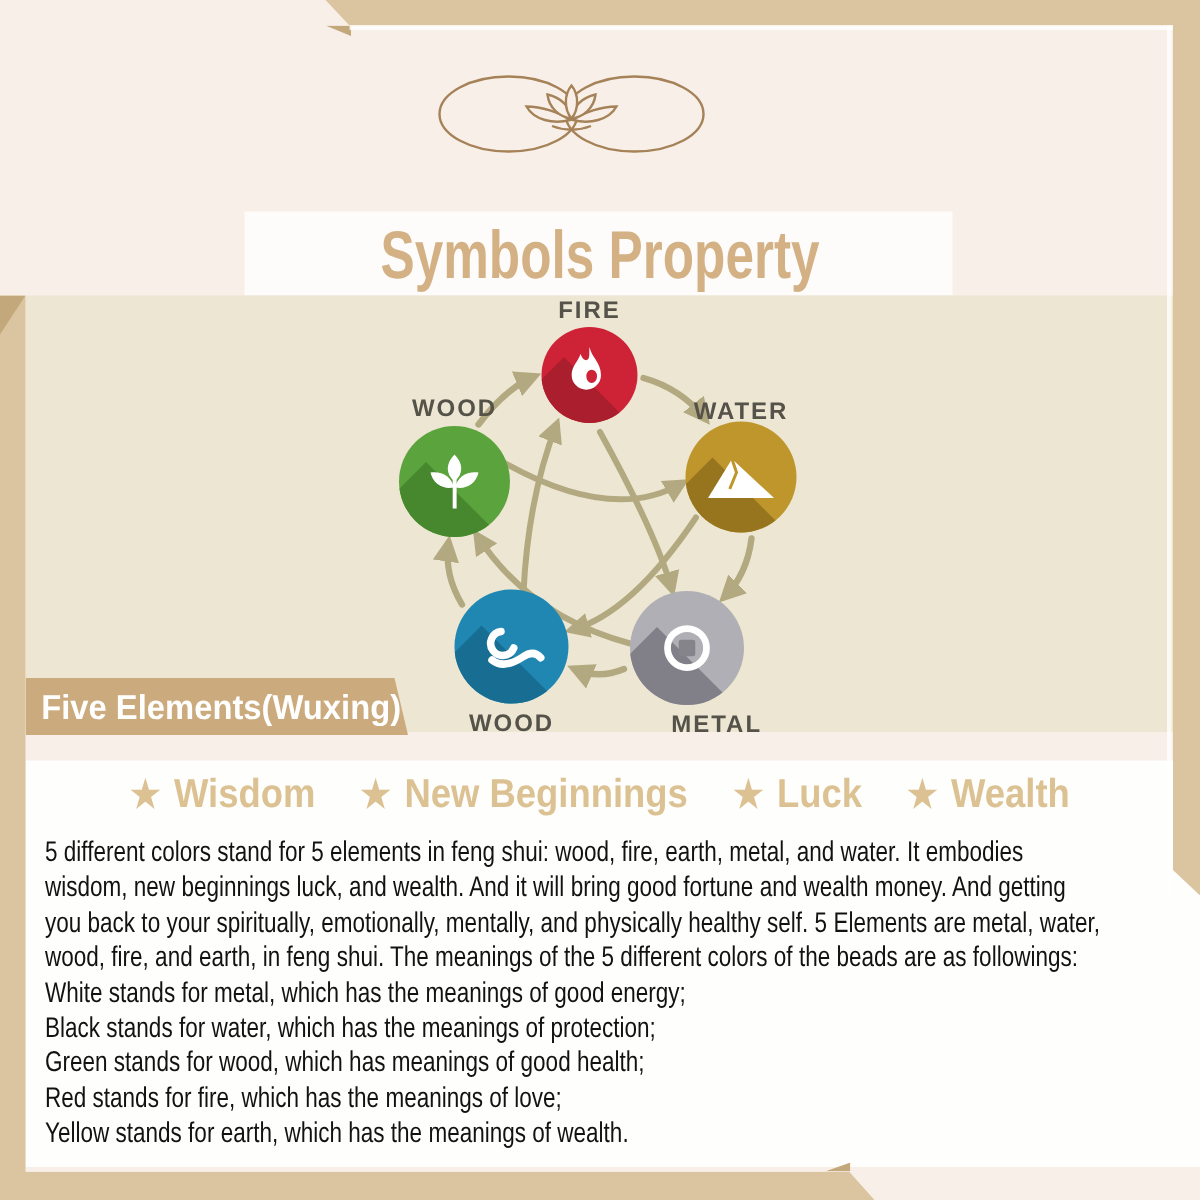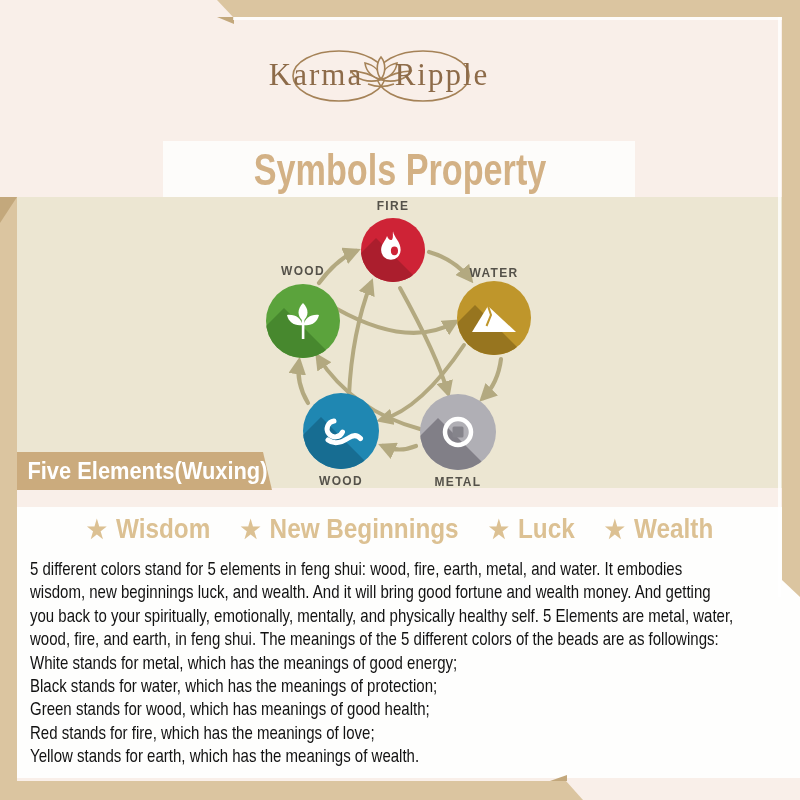--- a/index.html
+++ b/index.html
@@ -41,21 +41,21 @@
   
   .heading{left:0;top:141px;width:800px;height:56px;line-height:58px;text-align:center;
     font-size:45px;font-weight:bold;color:#d3b185;transform:scaleX(.76);z-index:5;}
 
   
   .circle{border-radius:50%;overflow:hidden;background:var(--c);z-index:3;
     display:flex;align-items:center;justify-content:center;}
   .circle::after{content:"";position:absolute;left:24%;top:32%;width:170%;height:95%;
     background:var(--sh);transform:rotate(45deg);transform-origin:0 0;}
   .circle svg{position:relative;z-index:1;}
-  .el-label{font-size:12px;font-weight:bold;letter-spacing:1.3px;color:#55524a;
+  .el-label{font-size:16px;font-weight:bold;letter-spacing:1.3px;color:#55524a;
     text-align:center;width:100px;z-index:3;}
 
   
   .banner{left:17px;top:452px;width:255px;height:40px;background:#cbab7d;z-index:5;
     clip-path:polygon(0 0,246px 0,255px 38px,0 38px);}
   .banner-text{padding-left:11px;line-height:38px;font-size:23px;font-weight:bold;color:#fff;
     transform:scaleX(.95);transform-origin:0 50%;white-space:nowrap;}
 
   
   .features{left:0;top:514px;width:800px;text-align:center;font-size:27px;font-weight:bold;
@@ -95,22 +95,20 @@
     </g>
     <g fill="#f9efe9" stroke="#a58257" stroke-width="1.6">
       <path d="M70 24 C80 24 92 28 99 33 C88 36 75 33 70 24 Z"></path>
       <path d="M130 24 C120 24 108 28 101 33 C112 36 125 33 130 24 Z"></path>
       <path d="M84 16 C93 18 99 24 100 32 C92 31 85 25 84 16 Z"></path>
       <path d="M116 16 C107 18 101 24 100 32 C108 31 115 25 116 16 Z"></path>
       <path d="M100 10 C105 16 105 26 100 32 C95 26 95 16 100 10 Z"></path>
       <path d="M87 37 Q100 42 113 37" fill="none"></path>
     </g>
   </svg>
-  <div class="abs logo-word logo-left">Karma</div>
-  <div class="abs logo-word logo-right">Ripple</div>
 
   <div class="abs heading">Symbols Property</div>
 
   <svg class="abs arrows" width="765" height="292" viewBox="0 0 765 292">
     <defs>
       <marker id="ah" viewBox="0 0 10 10" refX="7" refY="5" markerWidth="4.2" markerHeight="4.2" orient="auto-start-reverse">
         <path d="M0 0 L10 5 L0 10 Z" fill="#b3a980"></path>
       </marker>
     </defs>
     <g fill="none" stroke="#b3a980" stroke-width="4.2" stroke-linecap="round">
@@ -161,21 +159,21 @@
     <svg width="44" height="44" viewBox="0 0 44 44">
       <circle cx="22" cy="22" r="13" fill="none" stroke="#fff" stroke-width="4.5"></circle>
       <rect x="16.5" y="16.5" width="11" height="11" rx="1.5" fill="#85848b"></rect>
     </svg>
   </div>
 
   <div class="abs el-label" style="left:343px;top:199px;">FIRE</div>
   <div class="abs el-label" style="left:444px;top:266px;">WATER</div>
   <div class="abs el-label" style="left:253px;top:264px;">WOOD</div>
   <div class="abs el-label" style="left:291px;top:474px;">WOOD</div>
-  <div class="abs el-label" style="left:408px;top:475px;">METAL</div>
+  <div class="abs el-label" style="left:408px;top:475px;text-align:right;">METAL</div>
 
   <div class="abs banner">
     <div class="banner-text">Five Elements(Wuxing)</div>
   </div>
 
   <div class="abs features">
     <span class="feature"><span class="star">★</span><span>Wisdom</span></span>
     <span class="feature"><span class="star">★</span><span>New Beginnings</span></span>
     <span class="feature"><span class="star">★</span><span>Luck</span></span>
     <span class="feature"><span class="star">★</span><span>Wealth</span></span>

